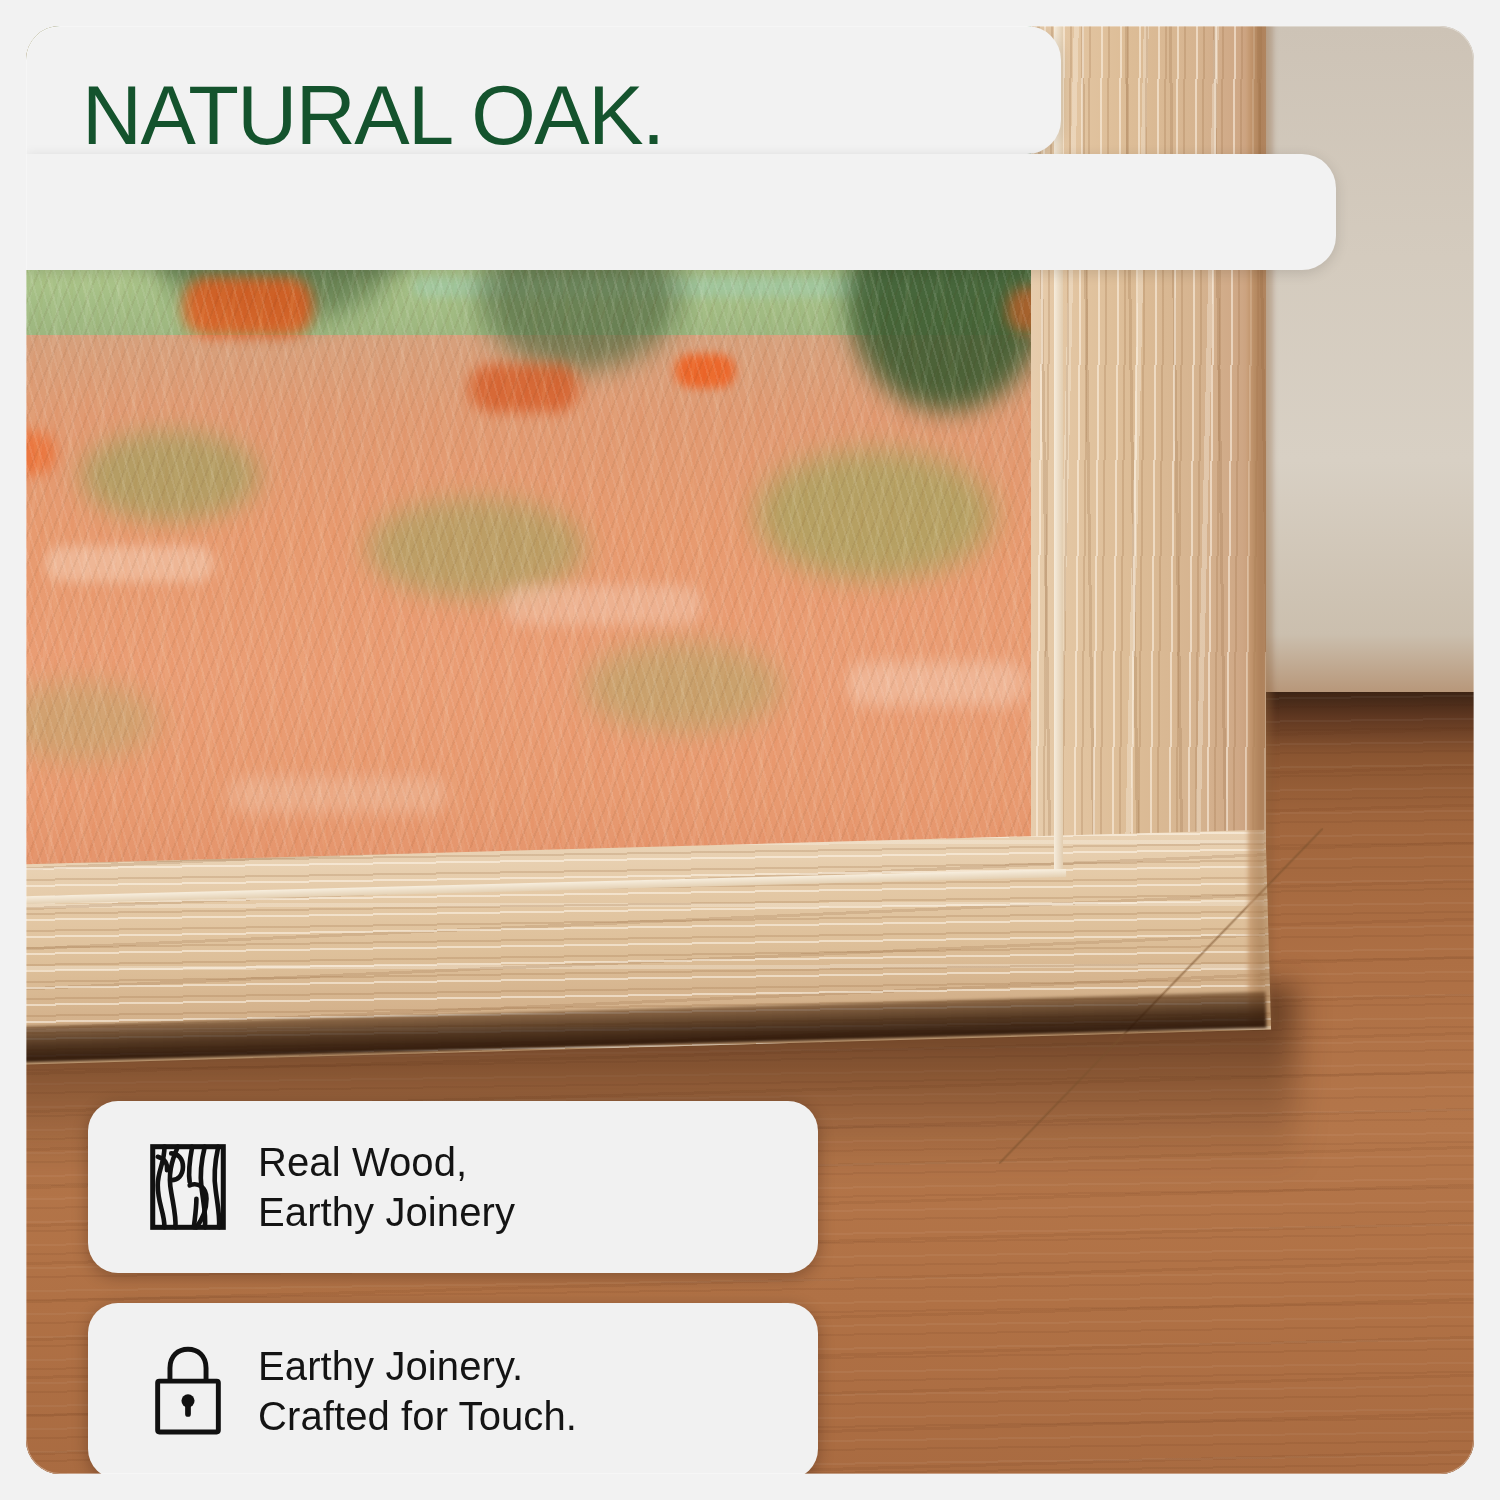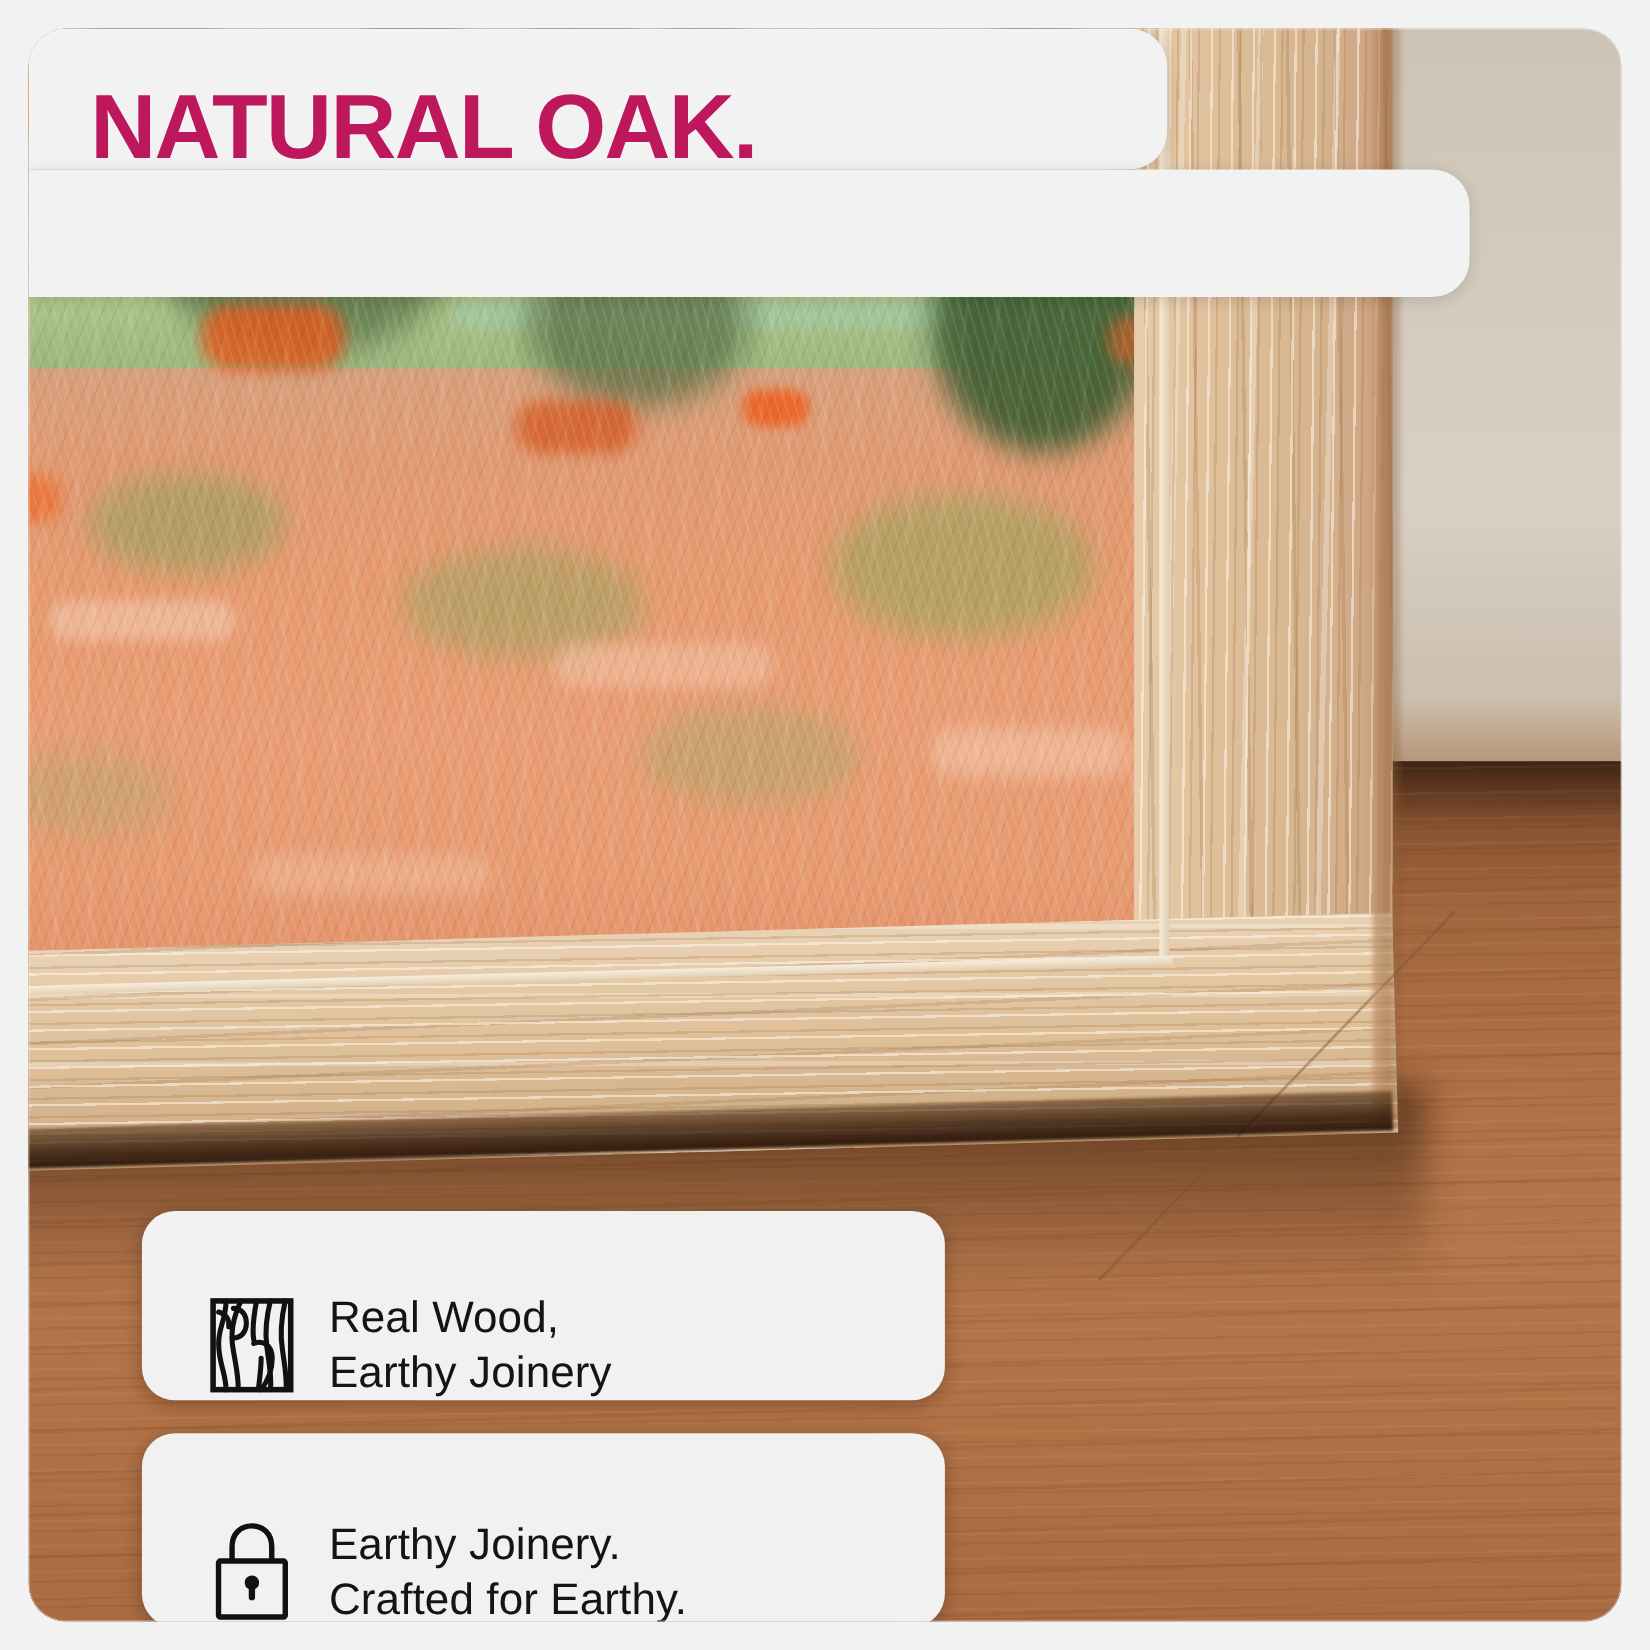--- a/index.html
+++ b/index.html
@@ -192,34 +192,34 @@
     left:0px;top:128px;width:1310px;height:116px;
     border-radius:0 34px 34px 0;
     background:#f2f2f2;
   }
   .headline{
     position:absolute;left:0px;top:0px;width:1340px;height:250px;
     pointer-events:none;
   }
   .headline .line{
     position:absolute;left:56px;
-    font-weight:700;letter-spacing:-1.5px;
-    color:#be185d;
+    font-weight:400;letter-spacing:-1.5px;
+    color:#14532d;
     font-size:83px;line-height:83px;
     white-space:nowrap;
   }
   .headline .l1{top:48px;}
   .headline .l2{top:140px;}
 
   
   .badge{
     position:absolute;left:62px;
     background:#f1f1f1;border-radius:30px;
     box-shadow:0 4px 16px rgba(20,8,0,.28);
-    display:flex;align-items:flex-end;margin-left:41px;
+    display:flex;align-items:center;
   }
   .badge1{top:1075px;width:730px;height:172px;}
   .badge2{top:1277px;width:730px;height:176px;}
   .badgeIcon{
     width:96px;height:100px;margin-left:52px;margin-right:22px;
     flex:0 0 auto;display:flex;align-items:center;justify-content:center;
   }
   .badgeText{
     font-size:40px;line-height:50px;color:#141414;font-weight:400;
     letter-spacing:.1px;
@@ -340,19 +340,19 @@
       <div class="badgeIcon">
         <svg viewBox="0 0 100 112" width="82" height="92" fill="none" stroke="#111111" stroke-width="6" stroke-linejoin="round">
           <path d="M28 44 V28 C28 13, 38 5, 50 5 C62 5, 72 13, 72 28 V44"></path>
           <rect x="13" y="44" width="74" height="62" rx="2"></rect>
           <circle cx="50" cy="68" r="8" fill="#111111" stroke="none"></circle>
           <path d="M50 72 L50 84" stroke-width="7" stroke-linecap="round"></path>
         </svg>
       </div>
       <div class="badgeText">
         <span class="t1">Earthy Joinery.</span>
-        <span class="t2">Crafted for Earthy.</span>
+        <span class="t2">Crafted for Touch.</span>
       </div>
     </div>
 
     <div class="photoEdge"></div>
   </div>
 </div>
 
 </body></html>

